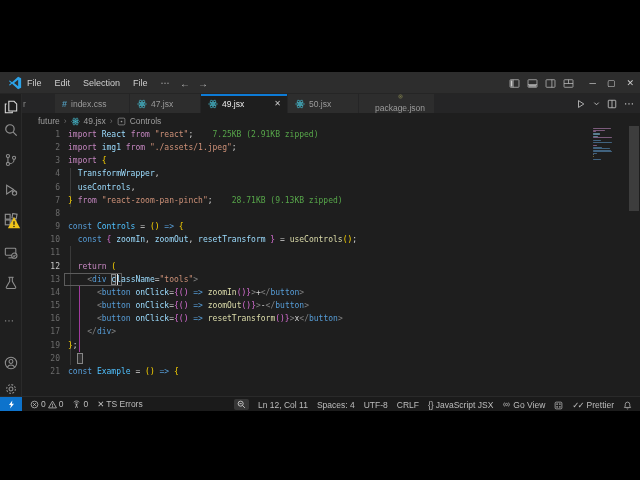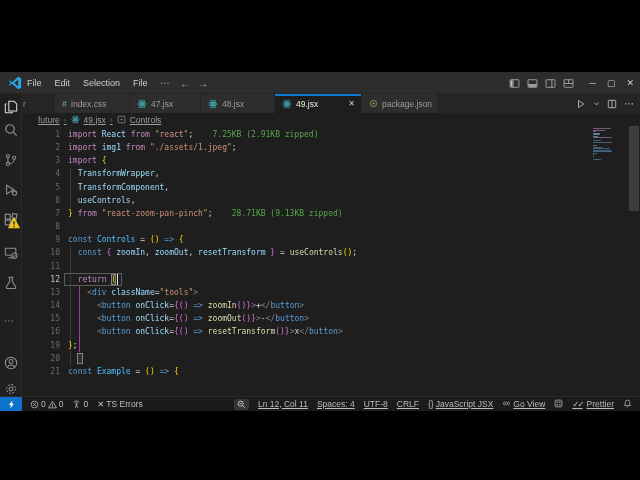--- a/index.html
+++ b/index.html
@@ -40,22 +40,22 @@
          overflow:hidden; white-space:nowrap; position:relative; flex:none; cursor:default; }
   .tab.active { background:#1e1e1e; color:#e9e9e9; }
   .tab.active::before { content:""; position:absolute; left:0; top:0; right:0; height:2px; background:#0d7bd6; }
   .tab .close { margin-left:auto; margin-right:6px; font-size:8px; color:#c9c9c9; }
   .tab.stub { background:#252526; padding-left:1px; color:#8a8a8a; }
   #tab-actions { position:absolute; right:6px; top:0; height:19px; display:flex; align-items:center; gap:7px;
                  color:#c9c9c9; }
 
   
   #breadcrumb { position:absolute; left:22px; top:41px; width:618px; height:13px; background:#1e1e1e;
-                display:flex; align-items:center; gap:4px; padding-left:16px;
-                font-size:8.5px; color:#9d9d9d;text-decoration:underline; }
+                display:flex; align-items:flex-end; gap:4px; padding-left:16px;
+                font-size:8.5px; color:#9d9d9d; }
   #breadcrumb .sep { color:#6e6e6e; }
 
   
   #editor { position:absolute; left:22px; top:54px; width:618px; height:270px; background:#1e1e1e;
             overflow:hidden; font-family:"DejaVu Sans Mono", monospace; font-size:8px; }
   #code { position:absolute; left:0; top:2px; width:560px; }
   .cl { height:13.16px; line-height:13.16px; white-space:pre; }
   .ln { display:inline-block; width:38px; text-align:right; color:#6b6b6b; }
   .lc { padding-left:8px; }
   .kw{color:#C586C0} .kc{color:#569CD6} .vb{color:#9CDCFE} .cn{color:#4FC1FF}
@@ -71,21 +71,21 @@
   .mm { position:relative; height:1px; margin-bottom:0.55px; border-radius:0.5px; opacity:.75; }
   #vscroll { position:absolute; right:1px; top:0; width:10px; height:85px; background:rgba(121,121,121,.35); }
 
   
   #statusbar { position:absolute; left:0; top:324px; width:640px; height:15px; background:#1b1b1b;
                border-top:1px solid #2a2a2a; display:flex; align-items:center;
                font-size:8.5px; color:#bdbdbd; }
   #remote-seg { width:22px; height:15px; background:#0d73cc; display:flex; align-items:center; justify-content:center; }
   .sitem { display:flex; align-items:center; gap:2px; cursor:default; }
   #status-left { display:flex; align-items:center; gap:9px; padding-left:8px; }
-  #status-right { margin-left:auto; display:flex; align-items:flex-start; gap:9px; padding-right:8px;text-decoration:underline; }
+  #status-right { margin-left:auto; display:flex; align-items:flex-end; gap:9px; padding-right:8px; }
   .zoombox { background:rgba(255,255,255,.12); border-radius:2px; padding:1px 3px; display:flex; align-items:center; }
   svg.sicon { width:9px; height:9px; }
 </style>
 </head>
 <body>
 
 <div id="stage">
   <div id="vswindow">
 
     <div id="titlebar">
@@ -195,40 +195,40 @@
         </div>
         <div class="tab" style="width: 71px;">
           <svg width="10" height="10" viewBox="0 0 16 16" fill="none" stroke="#45b8cc" stroke-width="1">
             <ellipse cx="8" cy="8" rx="7" ry="2.6"></ellipse>
             <ellipse cx="8" cy="8" rx="7" ry="2.6" transform="rotate(60 8 8)"></ellipse>
             <ellipse cx="8" cy="8" rx="7" ry="2.6" transform="rotate(120 8 8)"></ellipse>
             <circle cx="8" cy="8" r="1.3" fill="#45b8cc"></circle>
           </svg>
           <span>47.jsx</span>
         </div>
-        <div class="tab" style="width: 74px;">
-          <svg width="10" height="10" viewBox="0 0 16 16" fill="none" stroke="#45b8cc" stroke-width="1">
-            <ellipse cx="8" cy="8" rx="7" ry="2.6"></ellipse>
-            <ellipse cx="8" cy="8" rx="7" ry="2.6" transform="rotate(60 8 8)"></ellipse>
-            <ellipse cx="8" cy="8" rx="7" ry="2.6" transform="rotate(120 8 8)"></ellipse>
-            <circle cx="8" cy="8" r="1.3" fill="#45b8cc"></circle>
-          </svg>
-          <span>48.jsx</span>
-        </div>
         <div class="tab active" style="width: 87px;">
           <svg width="10" height="10" viewBox="0 0 16 16" fill="none" stroke="#45b8cc" stroke-width="1">
             <ellipse cx="8" cy="8" rx="7" ry="2.6"></ellipse>
             <ellipse cx="8" cy="8" rx="7" ry="2.6" transform="rotate(60 8 8)"></ellipse>
             <ellipse cx="8" cy="8" rx="7" ry="2.6" transform="rotate(120 8 8)"></ellipse>
             <circle cx="8" cy="8" r="1.3" fill="#45b8cc"></circle>
           </svg>
           <span>49.jsx</span>
           <span class="close">✕</span>
         </div>
-        <div class="tab" style="width: 76px;">
+        <div class="tab" style="width: 71px;">
+          <svg width="10" height="10" viewBox="0 0 16 16" fill="none" stroke="#45b8cc" stroke-width="1">
+            <ellipse cx="8" cy="8" rx="7" ry="2.6"></ellipse>
+            <ellipse cx="8" cy="8" rx="7" ry="2.6" transform="rotate(60 8 8)"></ellipse>
+            <ellipse cx="8" cy="8" rx="7" ry="2.6" transform="rotate(120 8 8)"></ellipse>
+            <circle cx="8" cy="8" r="1.3" fill="#45b8cc"></circle>
+          </svg>
+          <span>50.jsx</span>
+        </div>
+        <div class="tab" style="width: 76px; flex-direction: column;">
           <svg width="9" height="9" viewBox="0 0 16 16" fill="none" stroke="#9a9a58" stroke-width="1.6">
             <circle cx="8" cy="8" r="5.5"></circle>
             <circle cx="8" cy="8" r="1.2" fill="#9a9a58"></circle>
           </svg>
           <span>package.json</span>
         </div>
         <div id="tab-actions">
         <svg width="10" height="10" viewBox="0 0 16 16" fill="none" stroke="#c9c9c9" stroke-width="1.3">
             <path d="M4 2.5 L12.5 8 L4 13.5 Z"></path>
           </svg>
@@ -266,32 +266,32 @@
       <div class="guide" style="left:48px; top:120.4px; height:118.4px;"></div>
       <div class="guide active" style="left:57px; top:159.9px; height:65.8px;"></div>
       <div id="curline"></div>
       <div class="brkbox" style="left:88.6px; top:147.9px; width:5.8px;"></div>
       <div class="brkbox" style="left:55.2px; top:226.8px; width:6.2px;"></div>
       <div id="code">
           <div class="cl"><span class="ln">1</span><span class="lc"><span class="kw">import </span><span class="vb">React </span><span class="kw">from </span><span class="st">"react"</span><span class="pn">;</span><span class="hi">    7.25KB (2.91KB zipped)</span></span></div>
           <div class="cl"><span class="ln">2</span><span class="lc"><span class="kw">import </span><span class="vb">img1 </span><span class="kw">from </span><span class="st">"./assets/1.jpeg"</span><span class="pn">;</span></span></div>
           <div class="cl"><span class="ln">3</span><span class="lc"><span class="kw">import </span><span class="b1">{</span></span></div>
           <div class="cl"><span class="ln">4</span><span class="lc"><span class="vb">  TransformWrapper</span><span class="pn">,</span></span></div>
-          <div class="cl"><span class="ln">5</span><span class="lc"><span class="vb">  TransformComponent</span><span class="pn">,</span></span></div>
           <div class="cl"><span class="ln">6</span><span class="lc"><span class="vb">  useControls</span><span class="pn">,</span></span></div>
           <div class="cl"><span class="ln">7</span><span class="lc"><span class="b1">} </span><span class="kw">from </span><span class="st">"react-zoom-pan-pinch"</span><span class="pn">;</span><span class="hi">    28.71KB (9.13KB zipped)</span></span></div>
           <div class="cl"><span class="ln">8</span><span class="lc"></span></div>
           <div class="cl"><span class="ln">9</span><span class="lc"><span class="kc">const </span><span class="cn">Controls</span><span class="pn"> = </span><span class="b1">()</span><span class="pn"> </span><span class="kc">=&gt;</span><span class="pn"> </span><span class="b1">{</span></span></div>
           <div class="cl"><span class="ln">10</span><span class="lc"><span class="kc">  const </span><span class="b2">{</span><span class="pn"> </span><span class="vb">zoomIn</span><span class="pn">, </span><span class="vb">zoomOut</span><span class="pn">, </span><span class="vb">resetTransform</span><span class="pn"> </span><span class="b2">}</span><span class="pn"> = </span><span class="fn">useControls</span><span class="b1">()</span><span class="pn">;</span></span></div>
           <div class="cl"><span class="ln">11</span><span class="lc"></span></div>
           <div class="cl"><span class="ln" style="color: rgb(200, 200, 200);">12</span><span class="lc"><span class="pn">  </span><span class="kw">return </span><span class="b1">(</span></span></div>
           <div class="cl"><span class="ln">13</span><span class="lc"><span class="pn">    </span><span class="tp">&lt;</span><span class="kc">div </span><span class="vb">className</span><span class="pn">=</span><span class="st">"tools"</span><span class="tp">&gt;</span></span></div>
           <div class="cl"><span class="ln">14</span><span class="lc"><span class="pn">      </span><span class="tp">&lt;</span><span class="kc">button </span><span class="vb">onClick</span><span class="pn">=</span><span class="b2">{</span><span class="b2">()</span><span class="pn"> </span><span class="kc">=&gt;</span><span class="pn"> </span><span class="fn">zoomIn</span><span class="b2">()</span><span class="b2">}</span><span class="tp">&gt;</span><span class="tx">+</span><span class="tp">&lt;/</span><span class="kc">button</span><span class="tp">&gt;</span></span></div>
           <div class="cl"><span class="ln">15</span><span class="lc"><span class="pn">      </span><span class="tp">&lt;</span><span class="kc">button </span><span class="vb">onClick</span><span class="pn">=</span><span class="b2">{</span><span class="b2">()</span><span class="pn"> </span><span class="kc">=&gt;</span><span class="pn"> </span><span class="fn">zoomOut</span><span class="b2">()</span><span class="b2">}</span><span class="tp">&gt;</span><span class="tx">-</span><span class="tp">&lt;/</span><span class="kc">button</span><span class="tp">&gt;</span></span></div>
           <div class="cl"><span class="ln">16</span><span class="lc"><span class="pn">      </span><span class="tp">&lt;</span><span class="kc">button </span><span class="vb">onClick</span><span class="pn">=</span><span class="b2">{</span><span class="b2">()</span><span class="pn"> </span><span class="kc">=&gt;</span><span class="pn"> </span><span class="fn">resetTransform</span><span class="b2">()</span><span class="b2">}</span><span class="tp">&gt;</span><span class="tx">x</span><span class="tp">&lt;/</span><span class="kc">button</span><span class="tp">&gt;</span></span></div>
+          <div class="cl"><span class="ln">17</span><span class="lc"><span class="pn">    </span><span class="tp">&lt;/</span><span class="kc">div</span><span class="tp">&gt;</span></span></div>
           <div class="cl"><span class="ln">19</span><span class="lc"><span class="b1">}</span><span class="pn">;</span></span></div>
           <div class="cl"><span class="ln">20</span><span class="lc"></span></div>
           <div class="cl"><span class="ln">21</span><span class="lc"><span class="kc">const </span><span class="cn">Example</span><span class="pn"> = </span><span class="b1">()</span><span class="pn"> </span><span class="kc">=&gt;</span><span class="pn"> </span><span class="b1">{</span></span></div>
         </div>
       <div id="cursor"></div>
       <div id="minimap">
           <div class="mm" style="width: 18.2px; background: rgb(155, 111, 155);"></div>
           <div class="mm" style="width: 12.25px; background: rgb(155, 111, 155);"></div>
           <div class="mm" style="width: 2.8px; background: rgb(155, 111, 155);"></div>
           <div class="mm" style="width: 6.65px; background: rgb(111, 160, 184);"></div>

